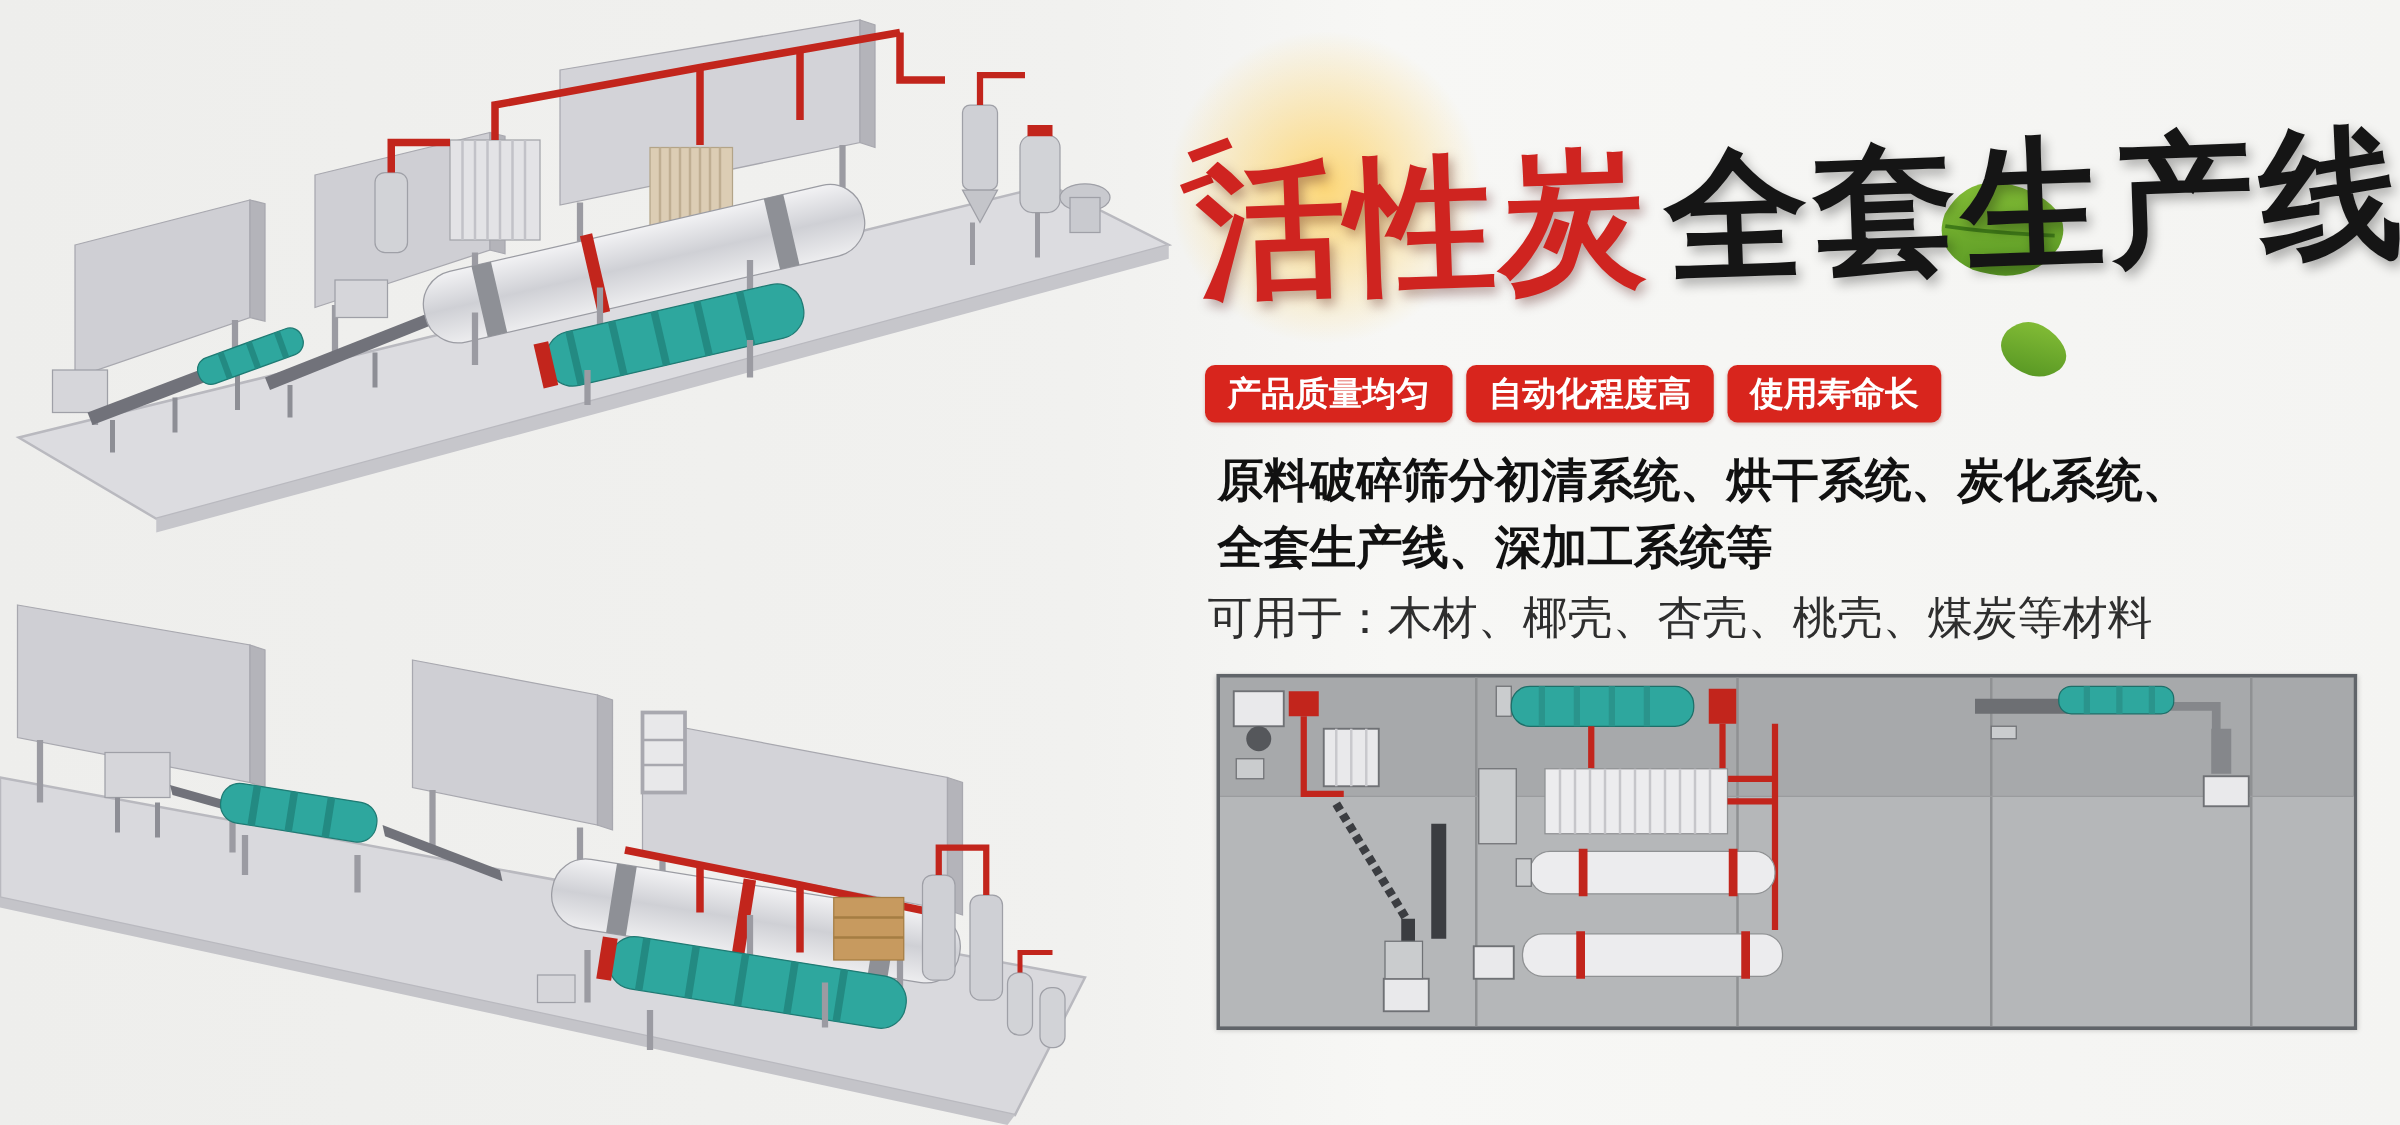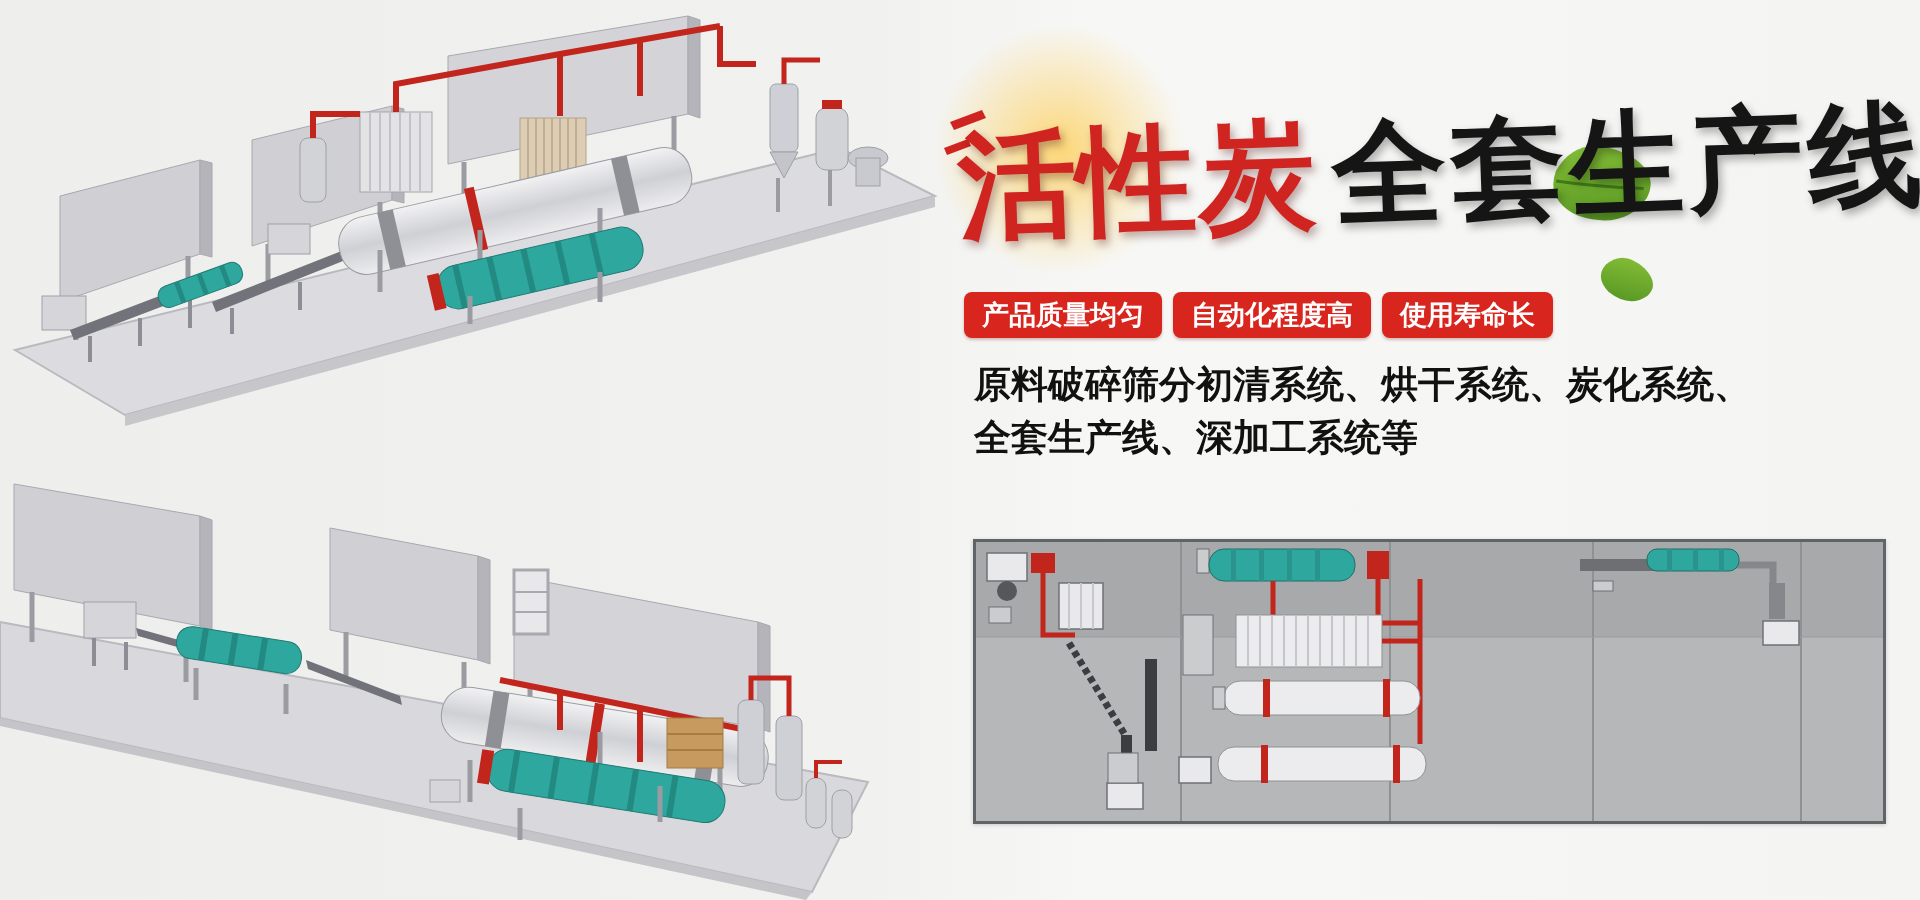--- a/index.html
+++ b/index.html
@@ -238,20 +238,21 @@
     <div class="badge">产品质量均匀</div>
     <div class="badge">自动化程度高</div>
     <div class="badge">使用寿命长</div>
   </div>
 
   <div class="desc">
     <div>原料破碎筛分初清系统、烘干系统、炭化系统、</div>
     <div>全套生产线、深加工系统等</div>
   </div>
 
+  <div class="materials">可用于：木材、椰壳、杏壳、桃壳、煤炭等材料</div>
 
   <div class="schematic">
     <svg viewBox="0 0 913 285" width="913" height="285">
       <rect x="1.5" y="1.5" width="910" height="282" fill="#a7a9ab" stroke="#606469" stroke-width="3"></rect>
       <rect x="3" y="98" width="907" height="184" fill="#b5b7b9"></rect>
       <path d="M208,3 V282 M417,3 V282 M620,3 V282 M828,3 V282" stroke="#8f9193" stroke-width="2"></path>
       <path d="M3,98 H910" stroke="#9a9c9e" stroke-width="1"></path>
 
       <g>
         <rect x="14" y="14" width="40" height="28" fill="#e9e9eb" stroke="#6f7175" stroke-width="1.5"></rect>

